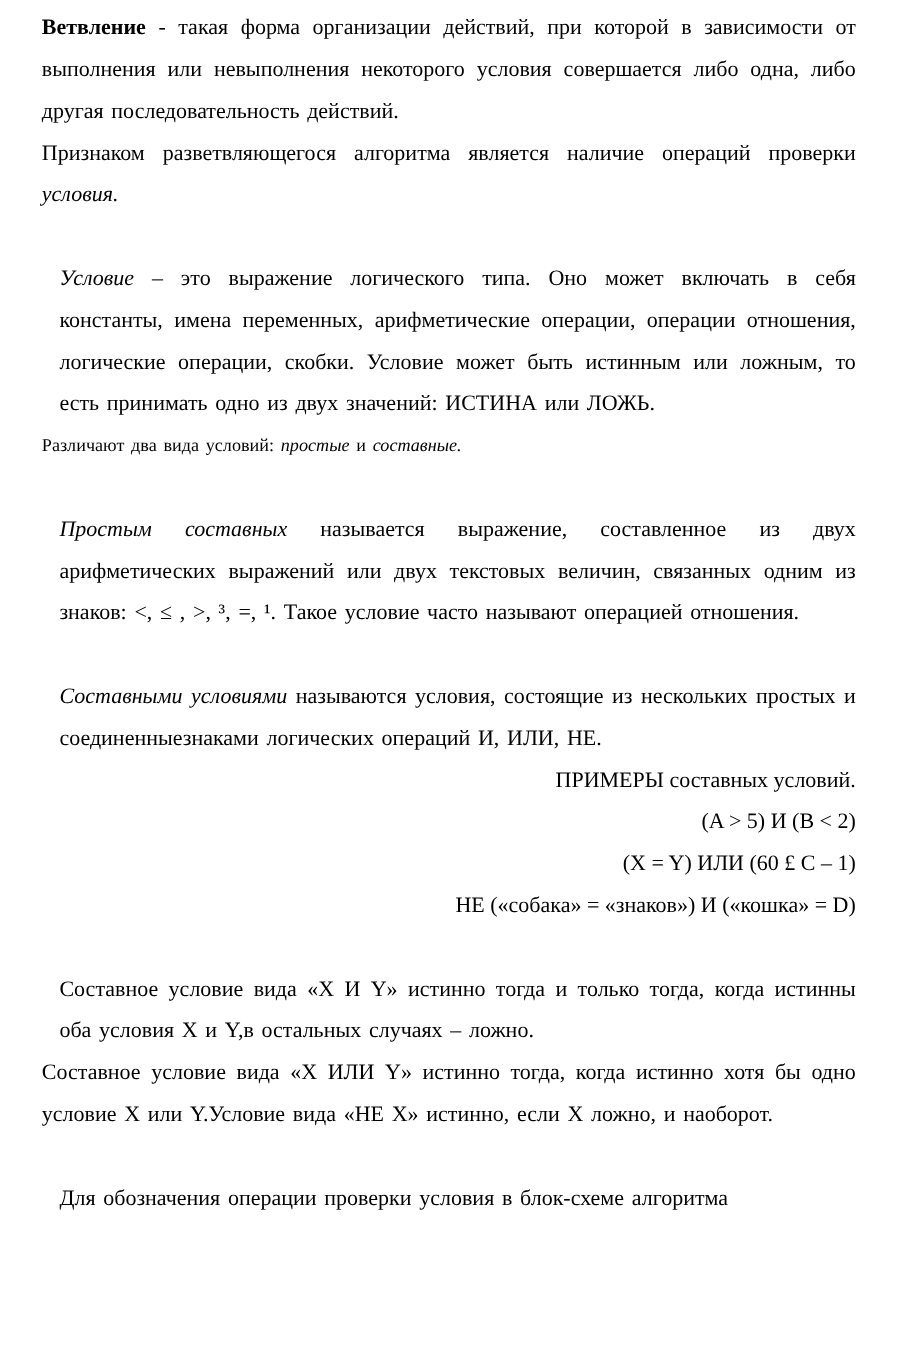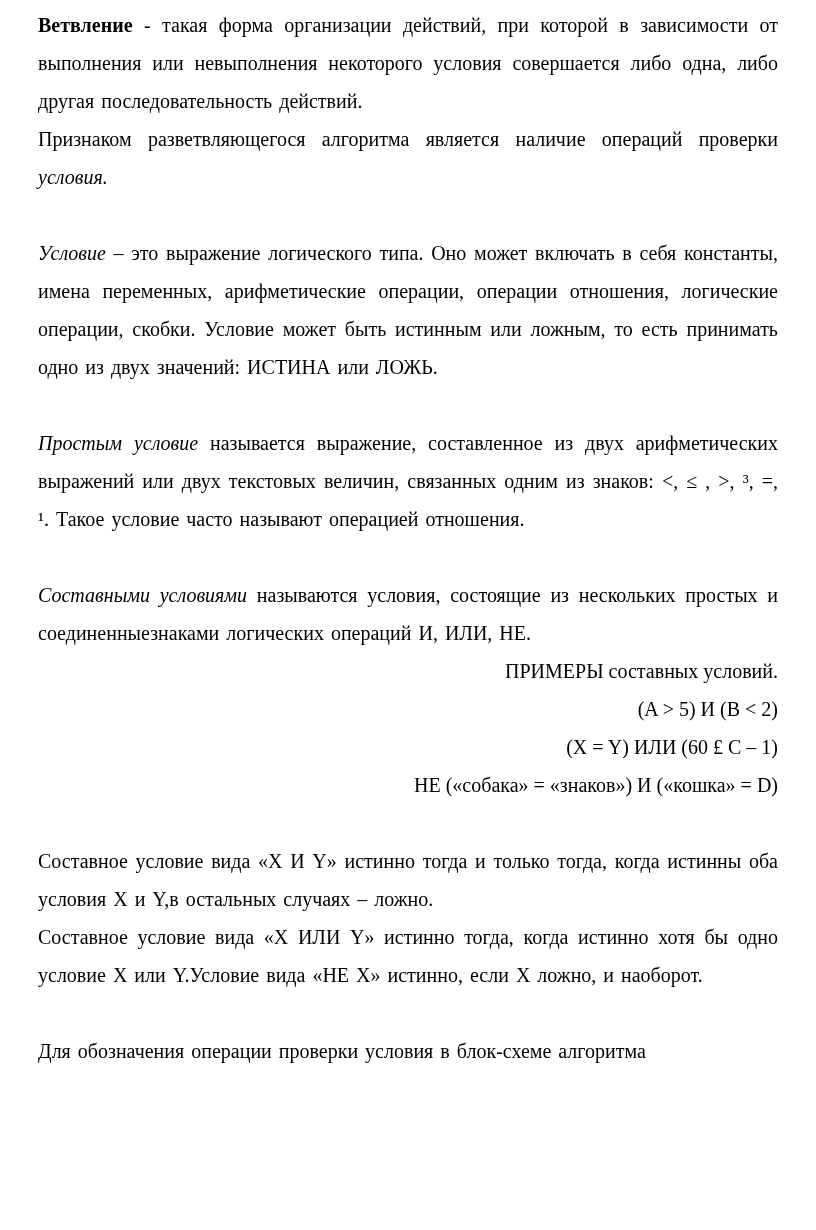--- a/index.html
+++ b/index.html
@@ -35,20 +35,21 @@
     text-align: right;
     padding-left: 242px;
     word-spacing: normal;
   }
   p.left {
     text-align: right;
     word-spacing: normal;
   }
   .mt {
     margin-top: 38px;
+    margin-left: 16px;
   }
   .b { font-weight: bold; }
   .i { font-style: italic; }
 </style>
 </head>
 <body>
 
 <div class="page">
 
   <p>
@@ -56,23 +57,26 @@
   </p>
 
   <p>
     <span>Признаком разветвляющегося алгоритма является наличие операций проверки </span><span class="i">условия.</span>
   </p>
 
   <p class="mt">
     <span class="i">Условие</span><span> – это выражение логического типа. Оно может включать в себя константы, имена переменных, арифметические операции, операции отношения, логические операции, скобки. Условие может быть истинным или ложным, то есть принимать одно из двух значений: ИСТИНА или ЛОЖЬ.</span>
   </p>
 
+  <p class="small">
+    <span> Различают два вида условий: </span><span class="i">простые</span><span> и </span><span class="i">составные.</span>
+  </p>
 
   <p class="mt">
-    <span class="i">Простым условие</span><span> называется выражение, составленное из двух арифметических выражений или двух текстовых величин, связанных одним из знаков: &lt;, ≤ , &gt;, ³, =, ¹. Такое условие часто называют операцией отношения.</span>
+    <span class="i">Простым составных</span><span> называется выражение, составленное из двух арифметических выражений или двух текстовых величин, связанных одним из знаков: &lt;, ≤ , &gt;, ³, =, ¹. Такое условие часто называют операцией отношения.</span>
   </p>
 
   <p class="mt">
     <span class="i">Составными условиями</span><span> называются условия, состоящие из нескольких простых и соединенныезнаками логических операций И, ИЛИ, НЕ.</span>
   </p>
 
   <p class="left">ПРИМЕРЫ составных условий.</p>
 
   <p class="example">(A &gt; 5) И (B &lt; 2)</p>
   <p class="example">(X = Y) ИЛИ (60 £ C – 1)</p>

